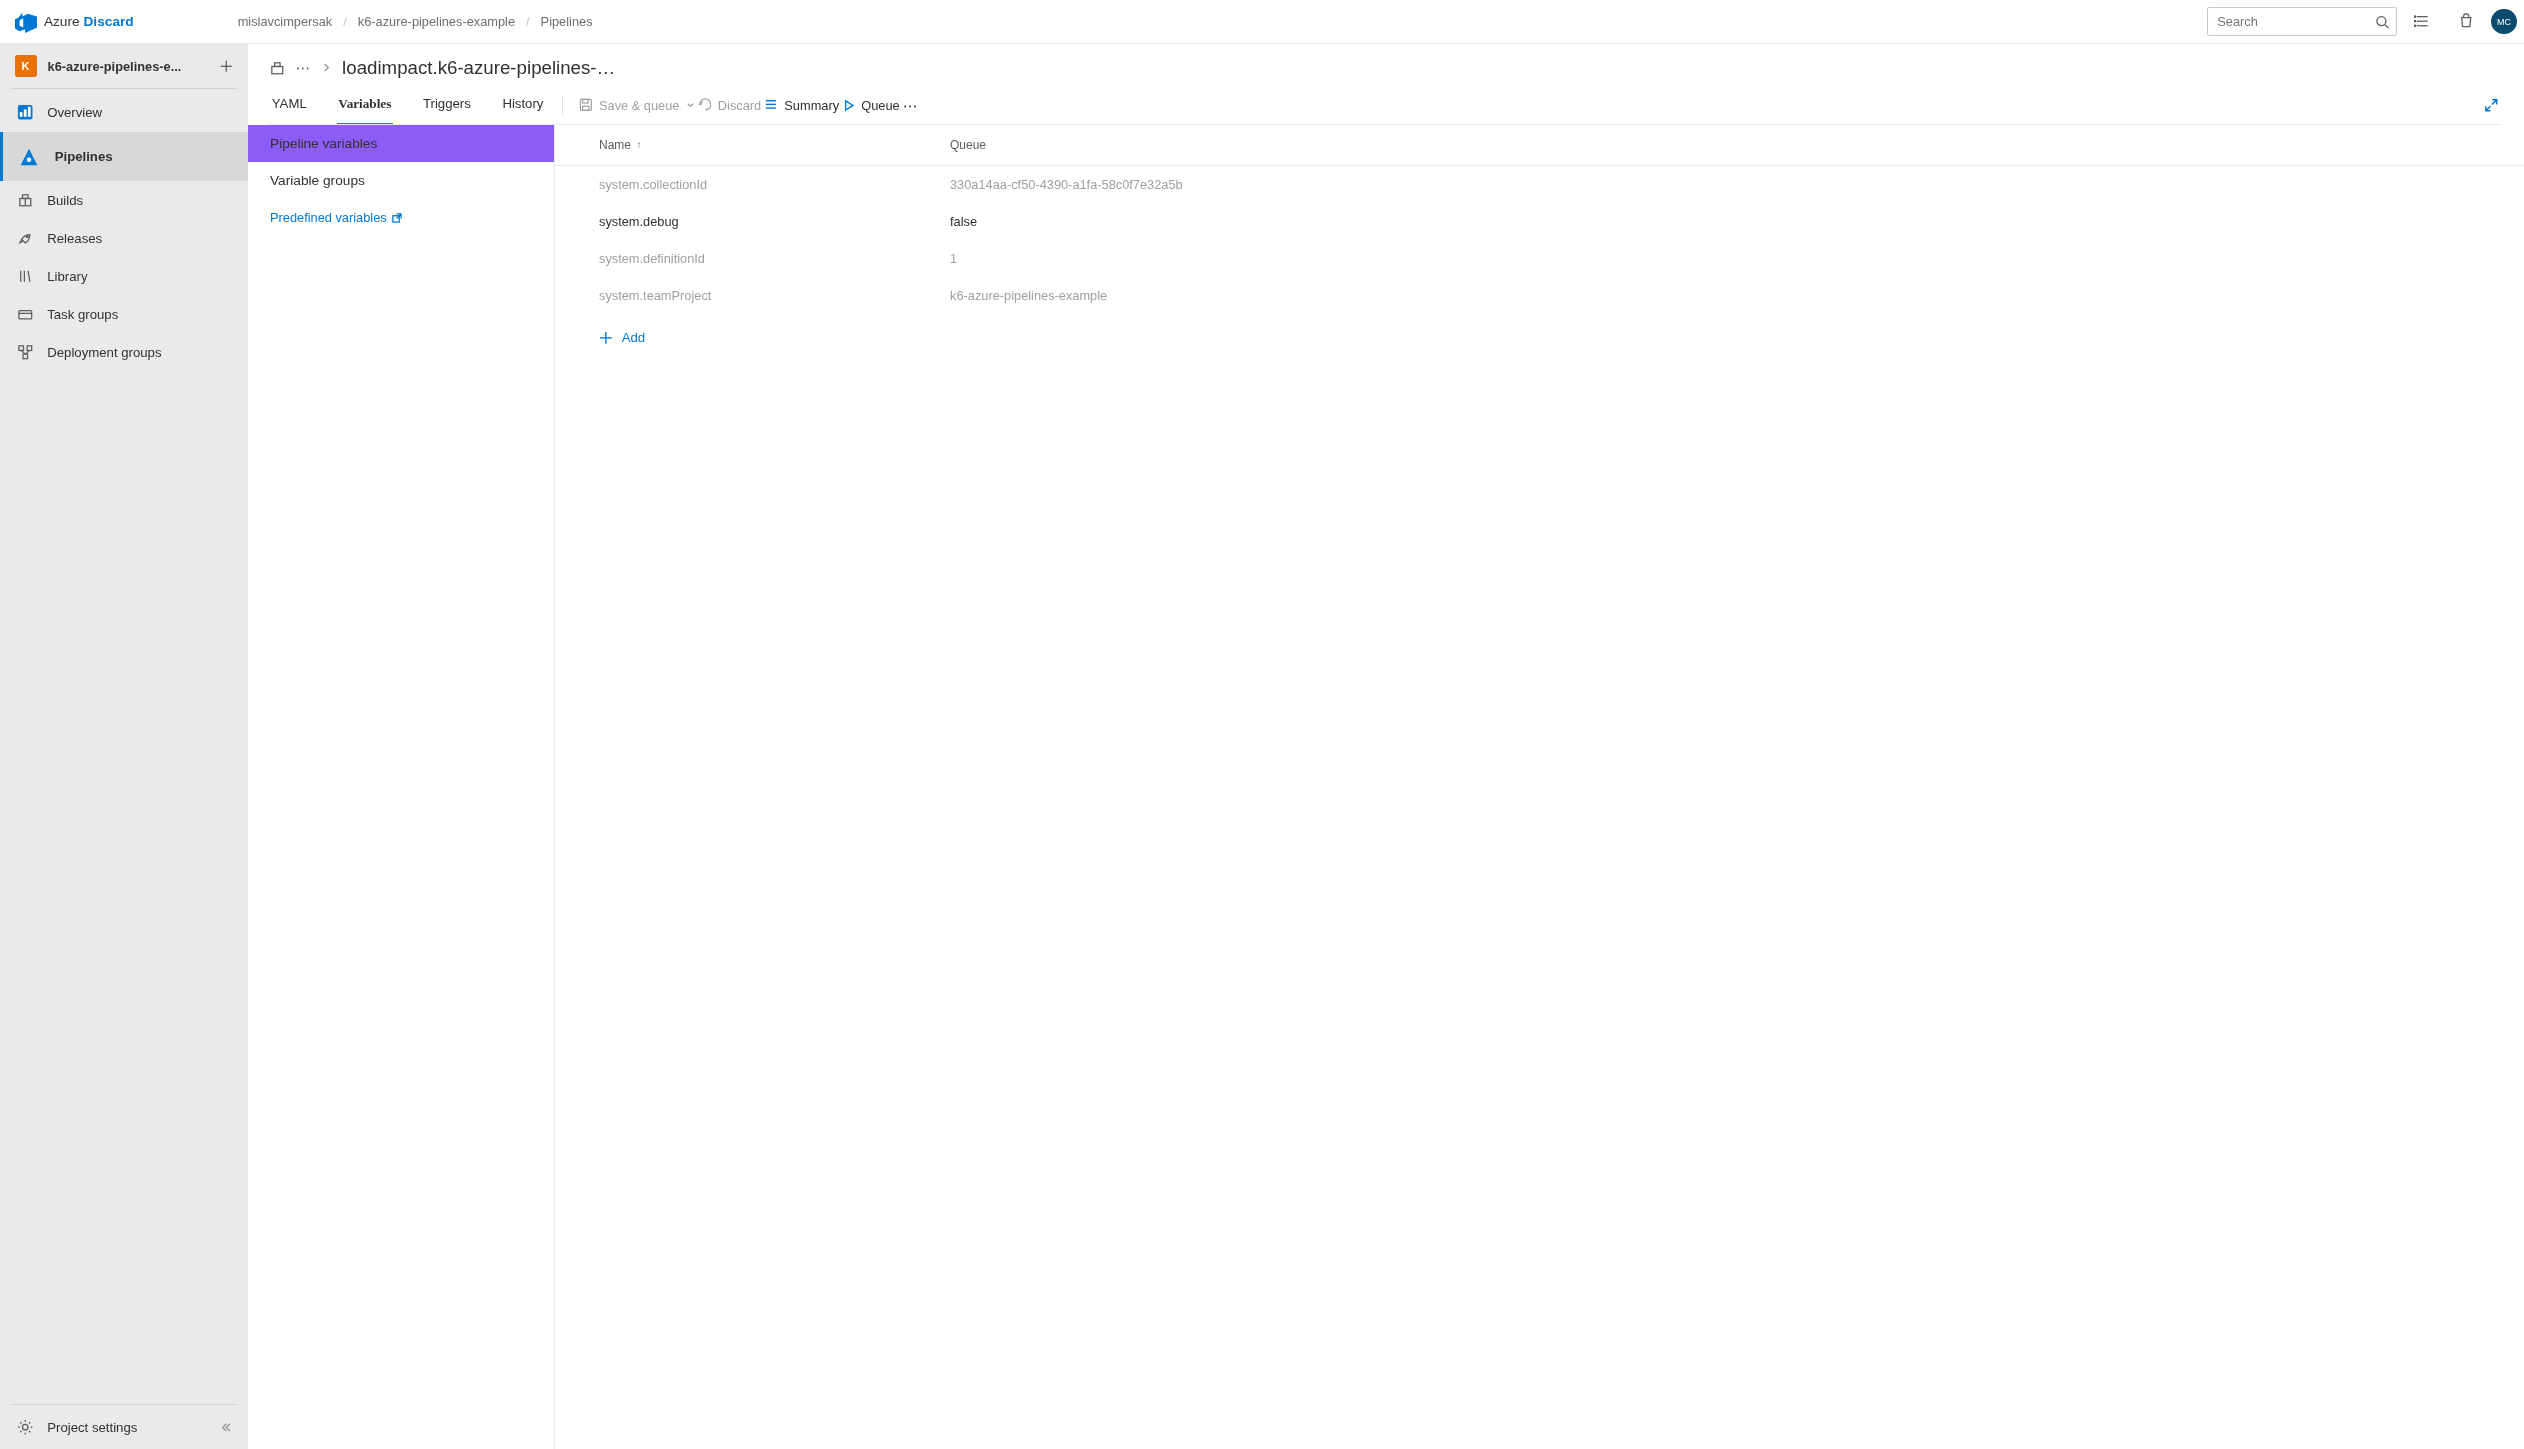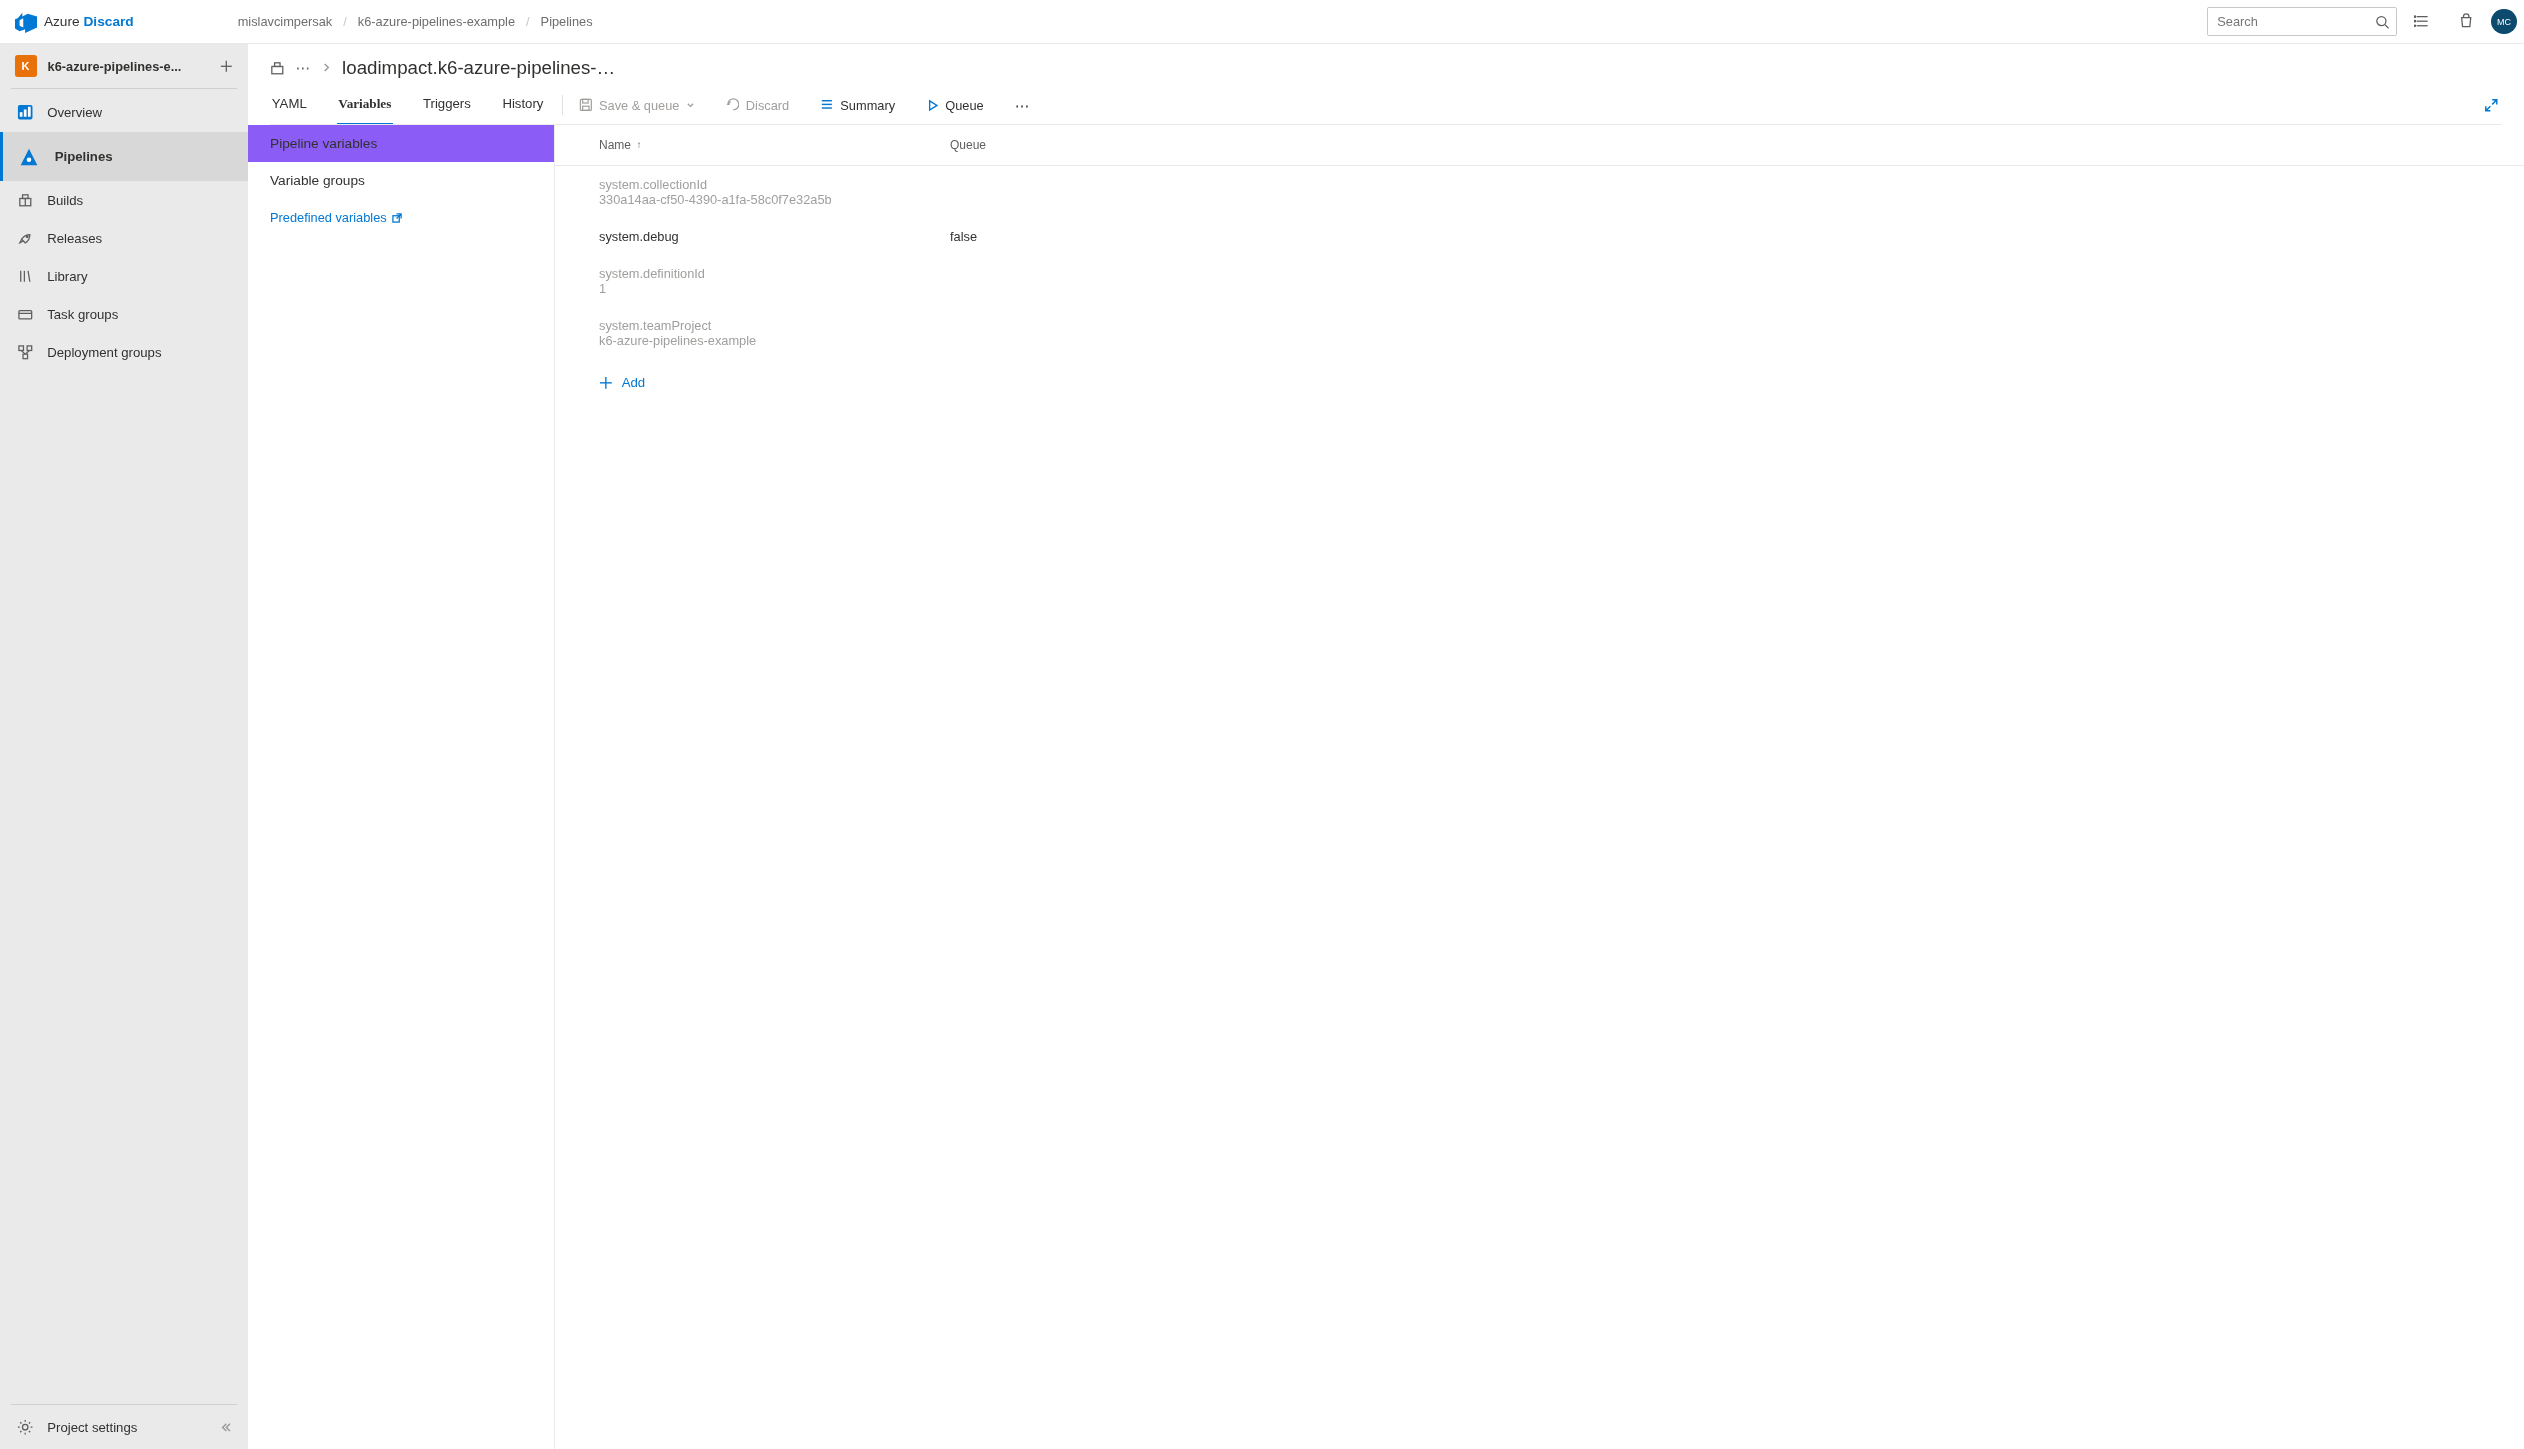--- a/index.html
+++ b/index.html
@@ -53,21 +53,21 @@
 .path-ico { color: #605e5c; }
 .path-more { color: #605e5c; font-size: 14.6px; letter-spacing: 0.9px; cursor: pointer; }
 .path-chev { color: #9a9a9a; }
 .path-title { font-size: 18.7px; font-weight: 400; white-space: nowrap; overflow: hidden; text-overflow: ellipsis; max-width: 310px; }
 
 .tabs-row { display: flex; align-items: center; margin-top: 16.4px; border-bottom: 0.9px solid #eaeaea; }
 .tabs { display: flex; gap: 28px; }
 .tab { padding: 0 1.8px 11px 1.8px; font-size: 13.2px; color: #323130; cursor: pointer; border-bottom: 1.8px solid transparent; }
 .tab.active { font-weight: 600; border-bottom-color: #0078d4; font-family: Liberation Serif, serif; }
 .toolbar-sep { width: 0.9px; height: 20px; background: #e0e0e0; margin: 0 16.4px 9px 16.4px; }
-.toolbar { display: flex; align-items: center; gap: 31px; padding-bottom: 9px; }
+.toolbar { display: flex; align-items: center; gap: 3px; padding-bottom: 9px; }
 .tbtn { display: flex; align-items: center; gap: 6.4px; font-size: 12.8px; cursor: pointer; }
 .tbtn.disabled { color: #a19f9d; cursor: default; }
 .tbtn .tico { display: flex; align-items: center; }
 .expand-btn { margin-left: auto; color: #0078d4; cursor: pointer; padding-bottom: 9px; padding-right: 3.6px; }
 
 
 .sub-content { flex: 1; display: flex; min-height: 0; }
 .sub-sidebar { width: 307px; border-right: 0.9px solid #eaeaea; }
 .sub-nav-item { padding: 11px 22px; font-size: 13.7px; cursor: pointer; }
 .sub-nav-item.active { background: #8b5cf6; }
@@ -76,21 +76,21 @@
 .ext-ico { font-size: 10px; }
 
 .var-panel { flex: 1; padding: 0; }
 .var-header { display: flex; padding: 12.8px 0 12.8px 44px; border-bottom: 0.9px solid #eaeaea; font-size: 12px; color: #605e5c; }
 .var-col-name { width: 351px; display: flex; align-items: center; gap: 5.5px; }
 .var-col-value { flex: 1; }
 .sort-arrow { font-size: 10px; }
 .var-row { display: flex; padding: 11px 0 11px 44px; font-size: 12.8px; }
 .var-row .vname { width: 351px; }
 .var-row .vvalue { flex: 1; }
-.var-row.readonly { color: #a19f9d; flex-direction: column; }
+.var-row.readonly { color: #a19f9d; }
 .add-row { padding: 16.4px 0 0 44px; }
 .add-row a { color: #0078d4; text-decoration: none; display: flex; align-items: center; gap: 9px; font-size: 13.2px; }
 .plus-ico { font-size: 14.6px; }
 
 svg { display: block; }
 </style>
 </head>
 <body>
 
 <div class="app">

